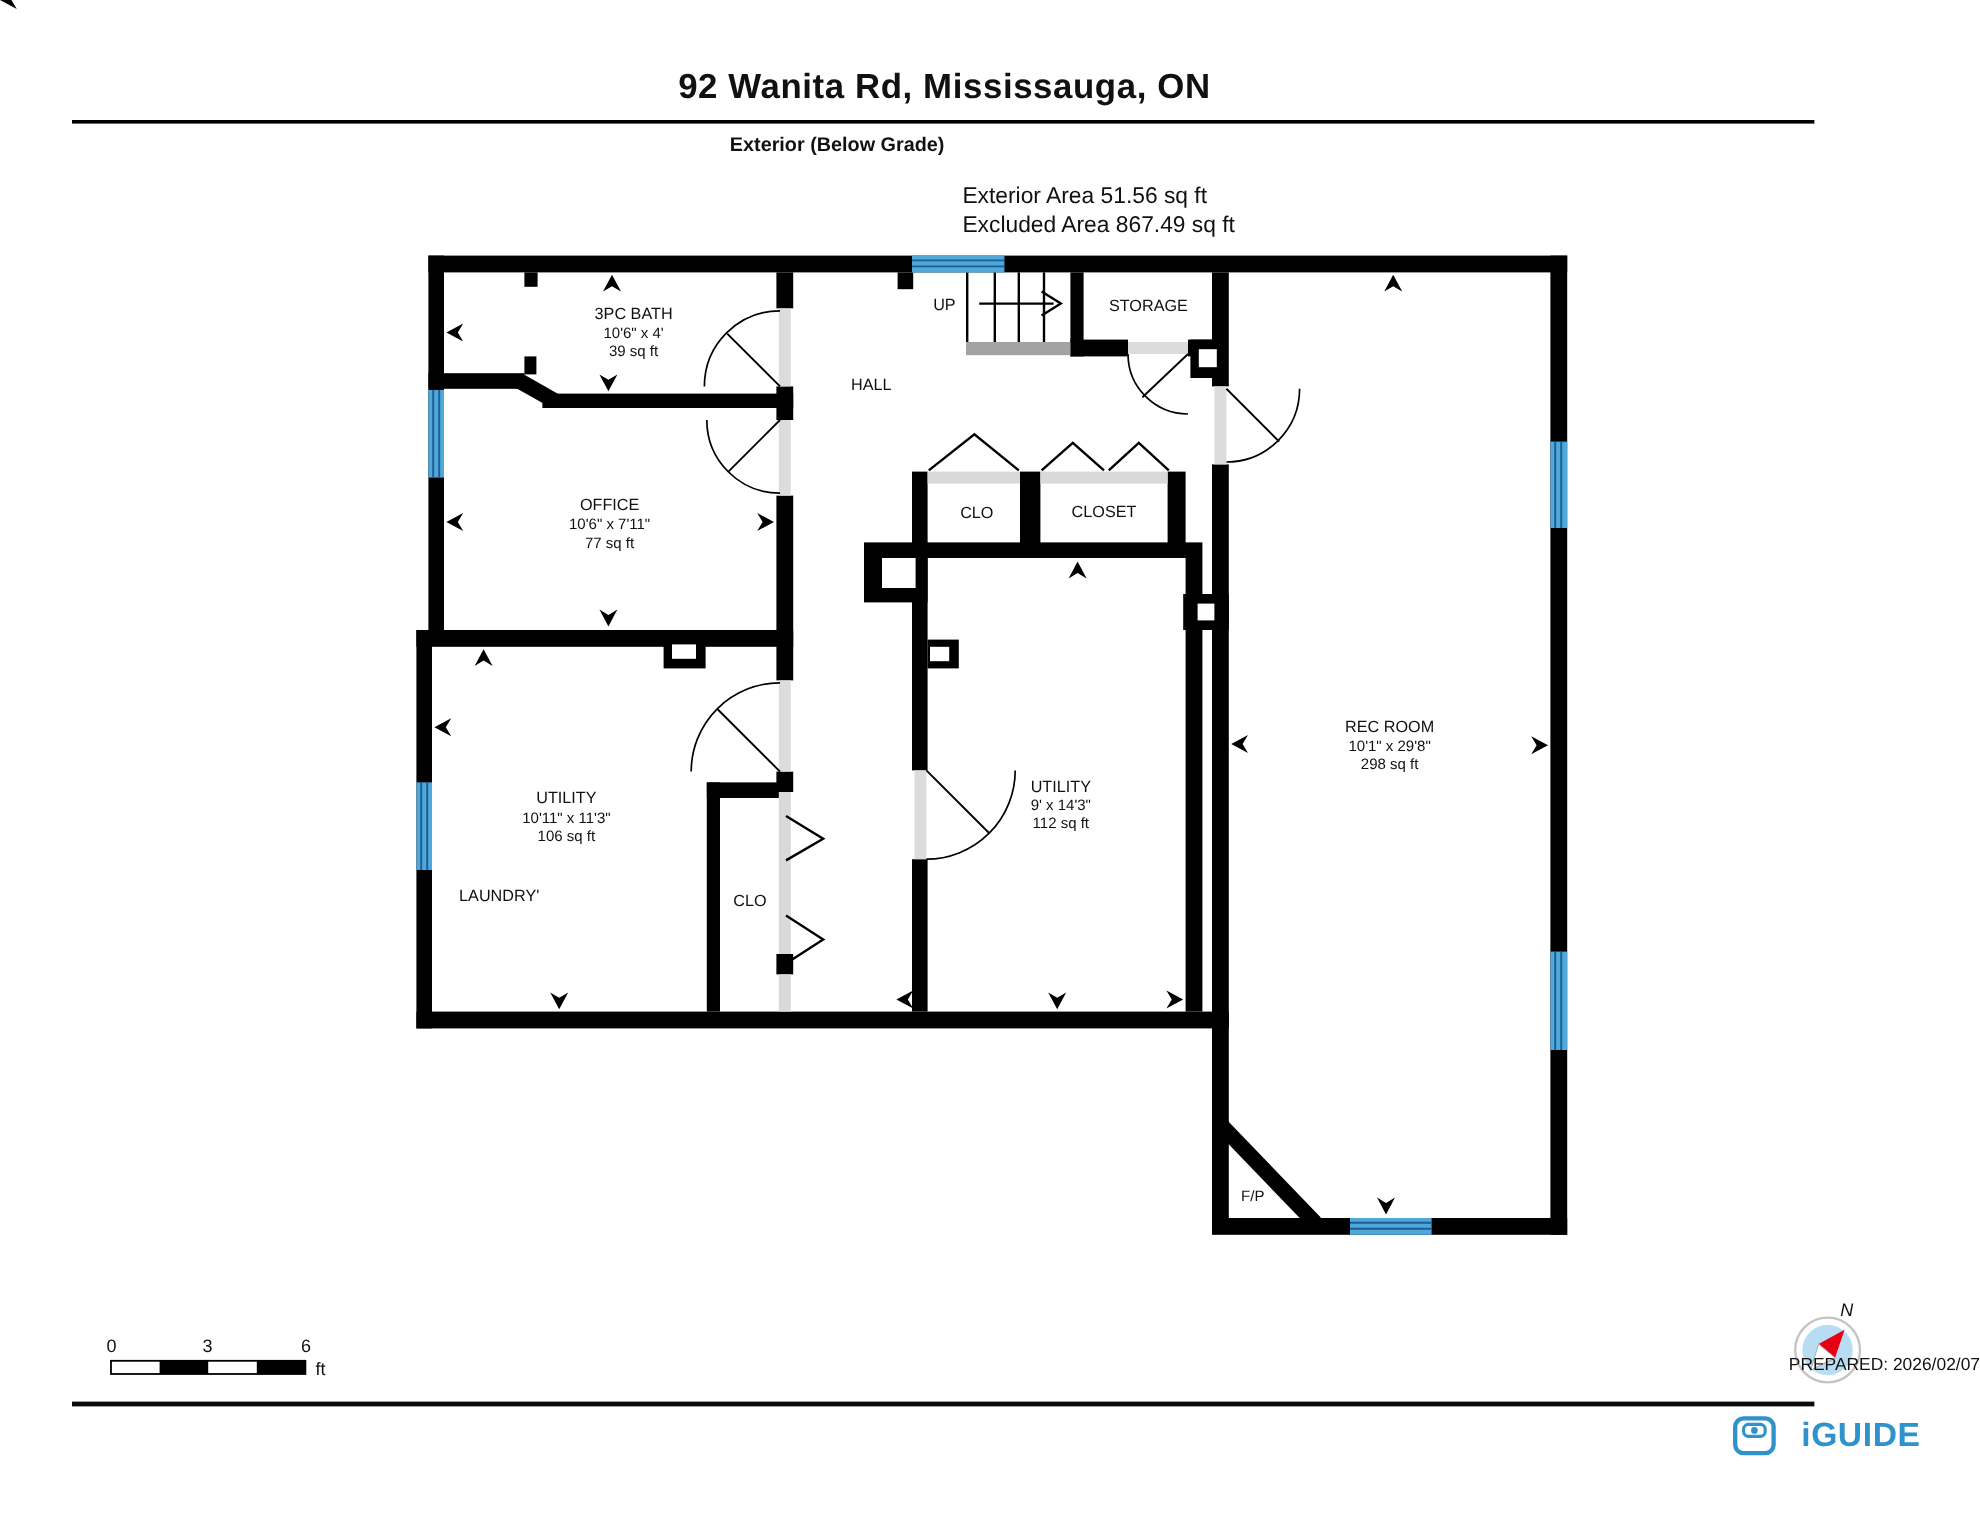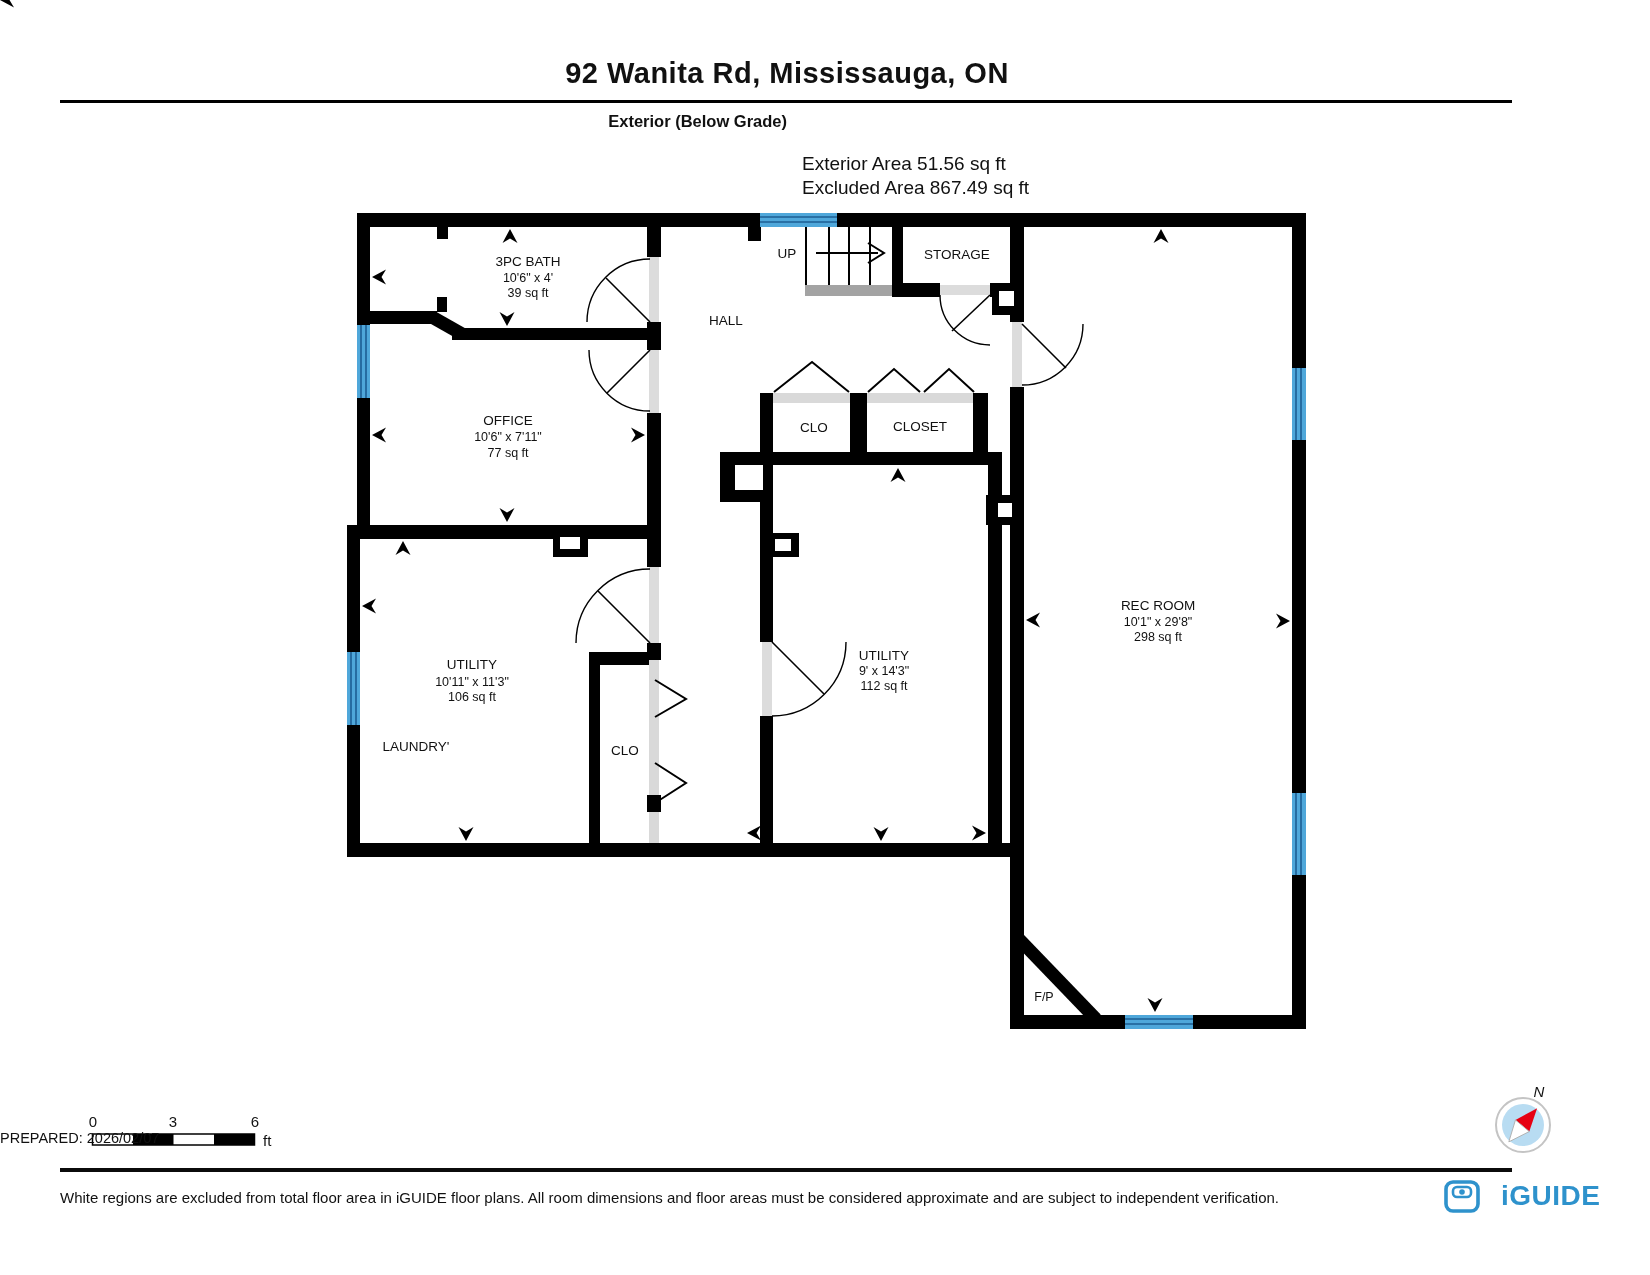--- a/index.html
+++ b/index.html
@@ -6,21 +6,21 @@
   .page{position:relative;width:1650px;height:1275px;background:#fff;overflow:hidden;
         font-family:"Liberation Sans", sans-serif;color:#111;padding-left:20px;}
   .page-title{position:absolute;top:57px;left:0;width:1574px;text-align:center;
               font-size:29px;font-weight:bold;letter-spacing:.5px;}
   .title-rule{position:absolute;left:60px;top:100px;width:1452px;height:3px;background:#000;}
   .subtitle-floor{position:absolute;top:112px;left:45px;width:742px;text-align:right;
                   font-size:16.5px;font-weight:bold;}
   .subtitle-areas{position:absolute;top:112px;left:802px;font-size:19px;line-height:24px;margin-top:40px;}
   .subtitle-areas span{display:block;}
   .plan-svg{position:absolute;left:0;top:0;width:1650px;height:1275px;}
-  .prepared{position:absolute;top:1130px;left:0;width:1650px;text-align:left;font-size:14.5px;}
+  .prepared{position:absolute;top:1130px;left:0;width:1650px;text-align:right;font-size:14.5px;}
   .footer-rule{position:absolute;left:60px;top:1168px;width:1452px;height:4px;background:#0b0b0b;}
   .disclaimer{position:absolute;left:60px;top:1189px;font-size:15px;width:1300px;}
   .brand{position:absolute;left:1443px;top:1178px;display:flex;align-items:center;gap:14px;}
   .brand-text{color:#2E92CC;font-size:28px;font-weight:600;letter-spacing:.5px;margin-left:6px;}
   
   text{fill:#111;font-family:"Liberation Sans", sans-serif;}
   .rn{font-size:13.5px;}
   .rd{font-size:12.5px;}
   .tick{font-size:15px;}
   .north{font-size:15px;font-style:italic;}
@@ -248,21 +248,20 @@
       <g transform="rotate(40 1523 1125)">
         <polygon points="1523,1103 1514,1126 1532,1126" fill="#E60012"></polygon>
         <polygon points="1523,1147 1514,1126 1532,1126" fill="#fff" stroke="#aaa" stroke-width="0.8"></polygon>
       </g>
       <text class="north" x="1539" y="1097" text-anchor="middle">N</text>
     </g>
   </svg>
 
   <div class="prepared">PREPARED: 2026/02/07</div>
   <div class="footer-rule"></div>
-  <div class="disclaimer">White regions are excluded from total floor area in iGUIDE floor plans. All room dimensions and floor areas must be considered approximate and are subject to independent verification.</div>
 
   <div class="brand">
     <svg width="38" height="36" viewBox="0 0 38 36">
       <rect x="3" y="4" width="32" height="29" rx="7" fill="none" stroke="#2E92CC" stroke-width="3.6"></rect>
       <rect x="10" y="9" width="18" height="10" rx="4" fill="none" stroke="#2E92CC" stroke-width="2.6"></rect>
       <circle cx="19" cy="14" r="2.8" fill="#2E92CC"></circle>
     </svg>
     <span class="brand-text">iGUIDE</span>
   </div>
 

